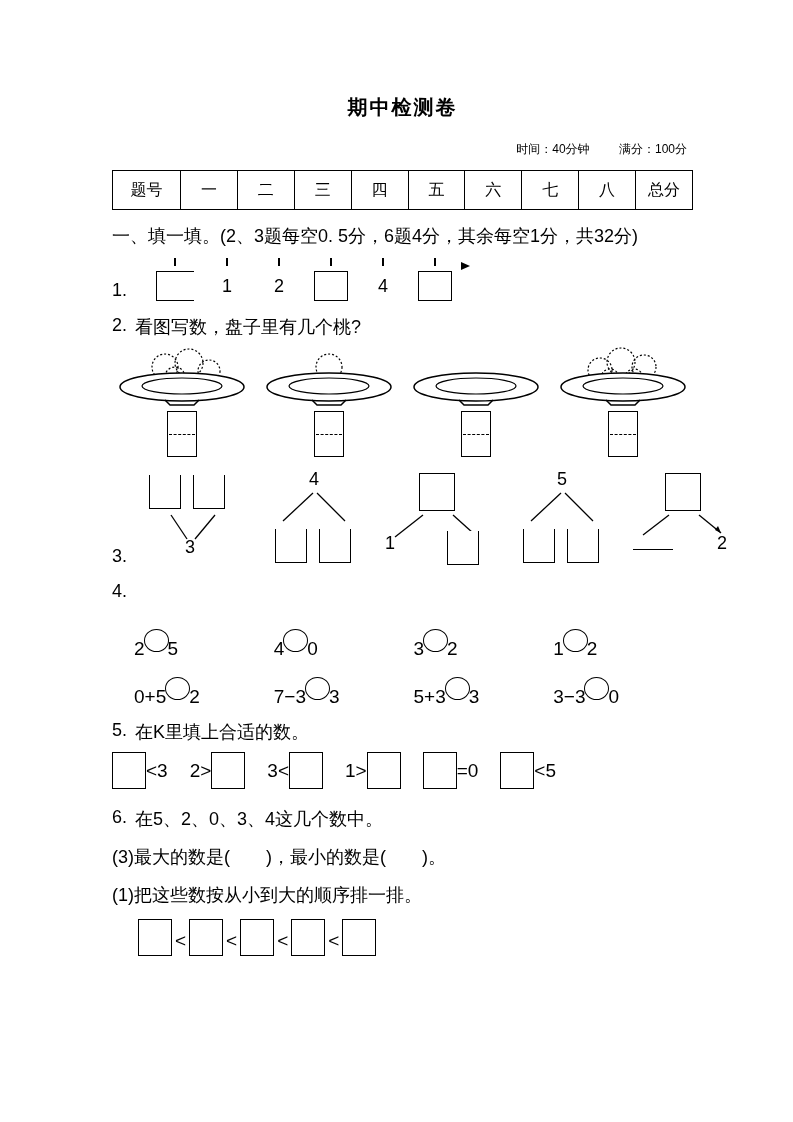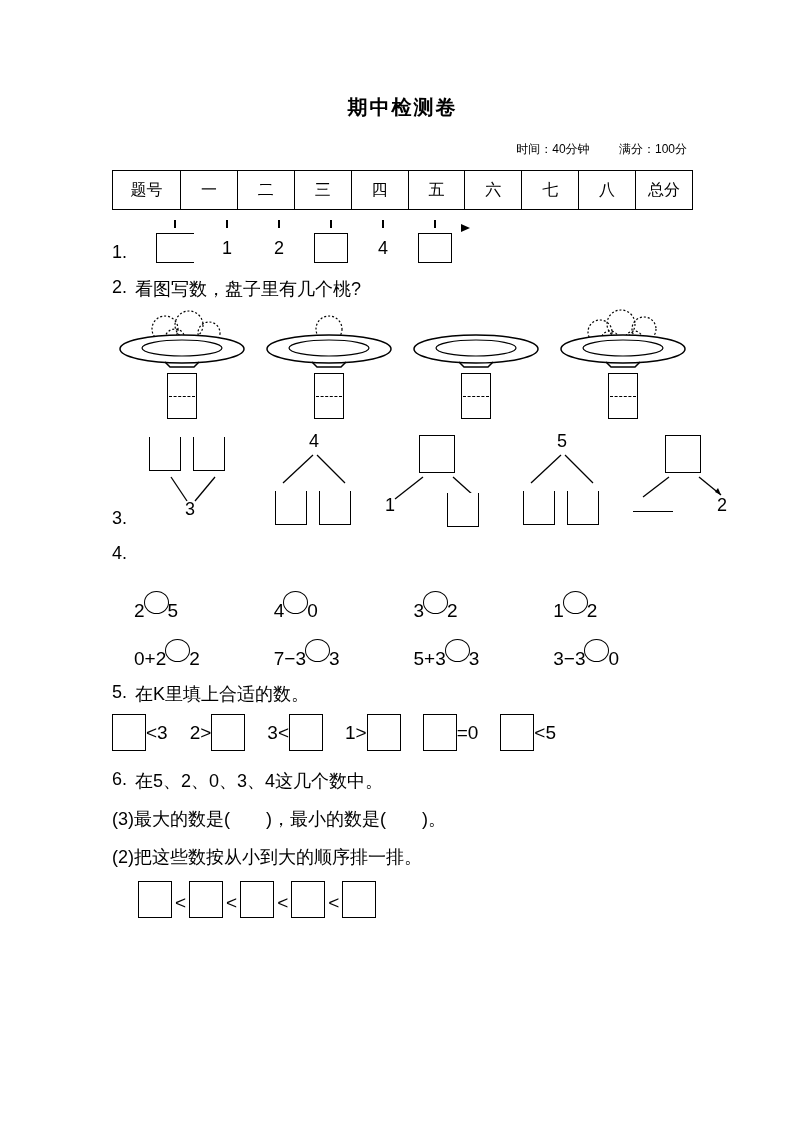--- a/index.html
+++ b/index.html
@@ -94,20 +94,21 @@
       <td>四</td>
       <td>五</td>
       <td>六</td>
       <td>七</td>
       <td>八</td>
       <td>总分</td>
     </tr>
   </tbody>
     </table>
 
+  <div class="heading">一、填一填。(2、3题每空0. 5分，6题4分，其余每空1分，共32分)</div>
 
   <div class="q1">
     <span class="qnum">1.</span>
     <div class="nl">
       <div class="nl-pos">
         <div class="tick"></div>
         <div class="nl-box open-right"></div>
       </div>
       <div class="nl-pos">
         <div class="tick"></div>
@@ -258,21 +259,21 @@
         <span>3</span>
         <span class="cmp-circle"></span>
         <span>2</span>
       </div>
     <div class="cmp">
         <span>1</span>
         <span class="cmp-circle"></span>
         <span>2</span>
       </div>
     <div class="cmp">
-        <span>0+2</span>
+        <span>0+5</span>
         <span class="cmp-circle"></span>
         <span>2</span>
       </div>
     <div class="cmp">
         <span>7−3</span>
         <span class="cmp-circle"></span>
         <span>3</span>
       </div>
     <div class="cmp">
         <span>5+3</span>
@@ -297,21 +298,21 @@
     <span><span>1&gt;</span><span class="ans-box"></span><span></span></span>
     <span><span></span><span class="ans-box"></span><span>=0</span></span>
     <span><span></span><span class="ans-box"></span><span>&lt;5</span></span>
   </div>
 
   <div class="q6-head">
     <span class="qnum">6.</span>
     <span class="qtext">在5、2、0、3、4这几个数中。</span>
   </div>
   <div class="q6-sub">(3)最大的数是(　　)，最小的数是(　　)。</div>
-  <div class="q6-sub">(2)把这些数按从小到大的顺序排一排。</div>
+  <div class="q6-sub">(1)把这些数按从小到大的顺序排一排。</div>
   <div class="q6-order">
     <span class="ans-box"></span>
       <span class="lt">&lt;</span>
       <span class="ans-box"></span>
       <span class="lt">&lt;</span>
       <span class="ans-box"></span>
       <span class="lt">&lt;</span>
       <span class="ans-box"></span>
       <span class="lt">&lt;</span>
       <span class="ans-box"></span>

